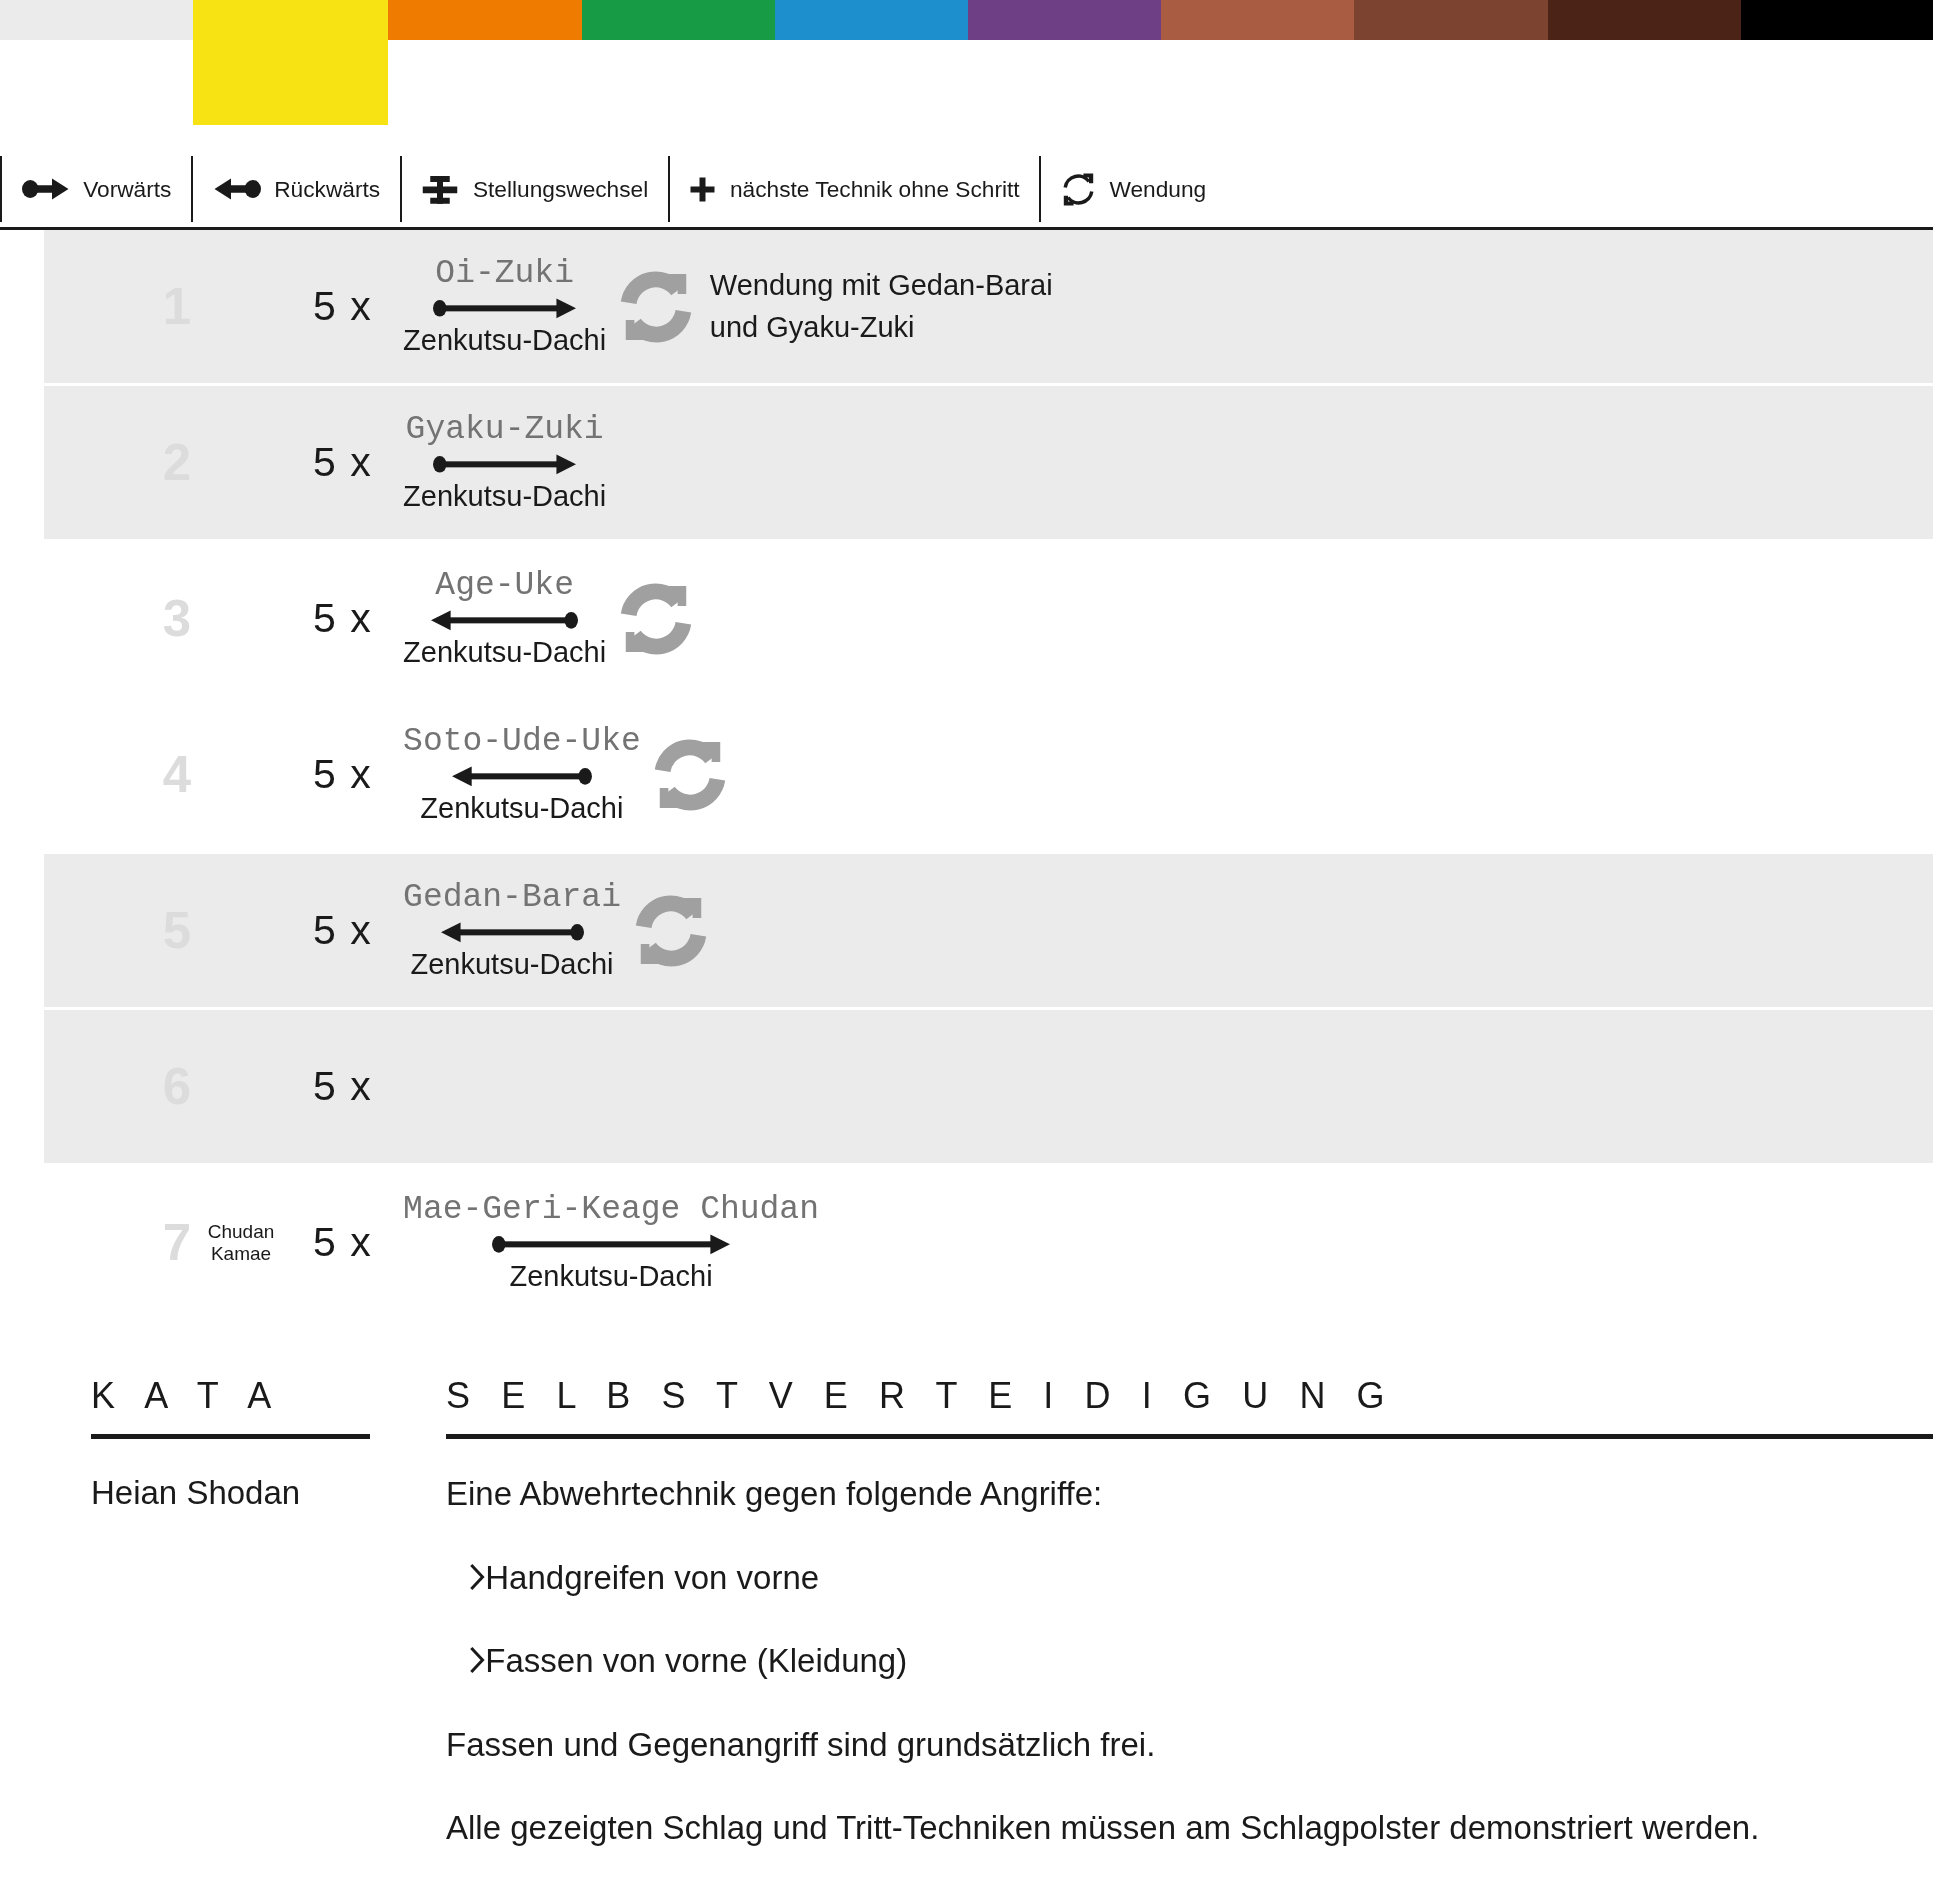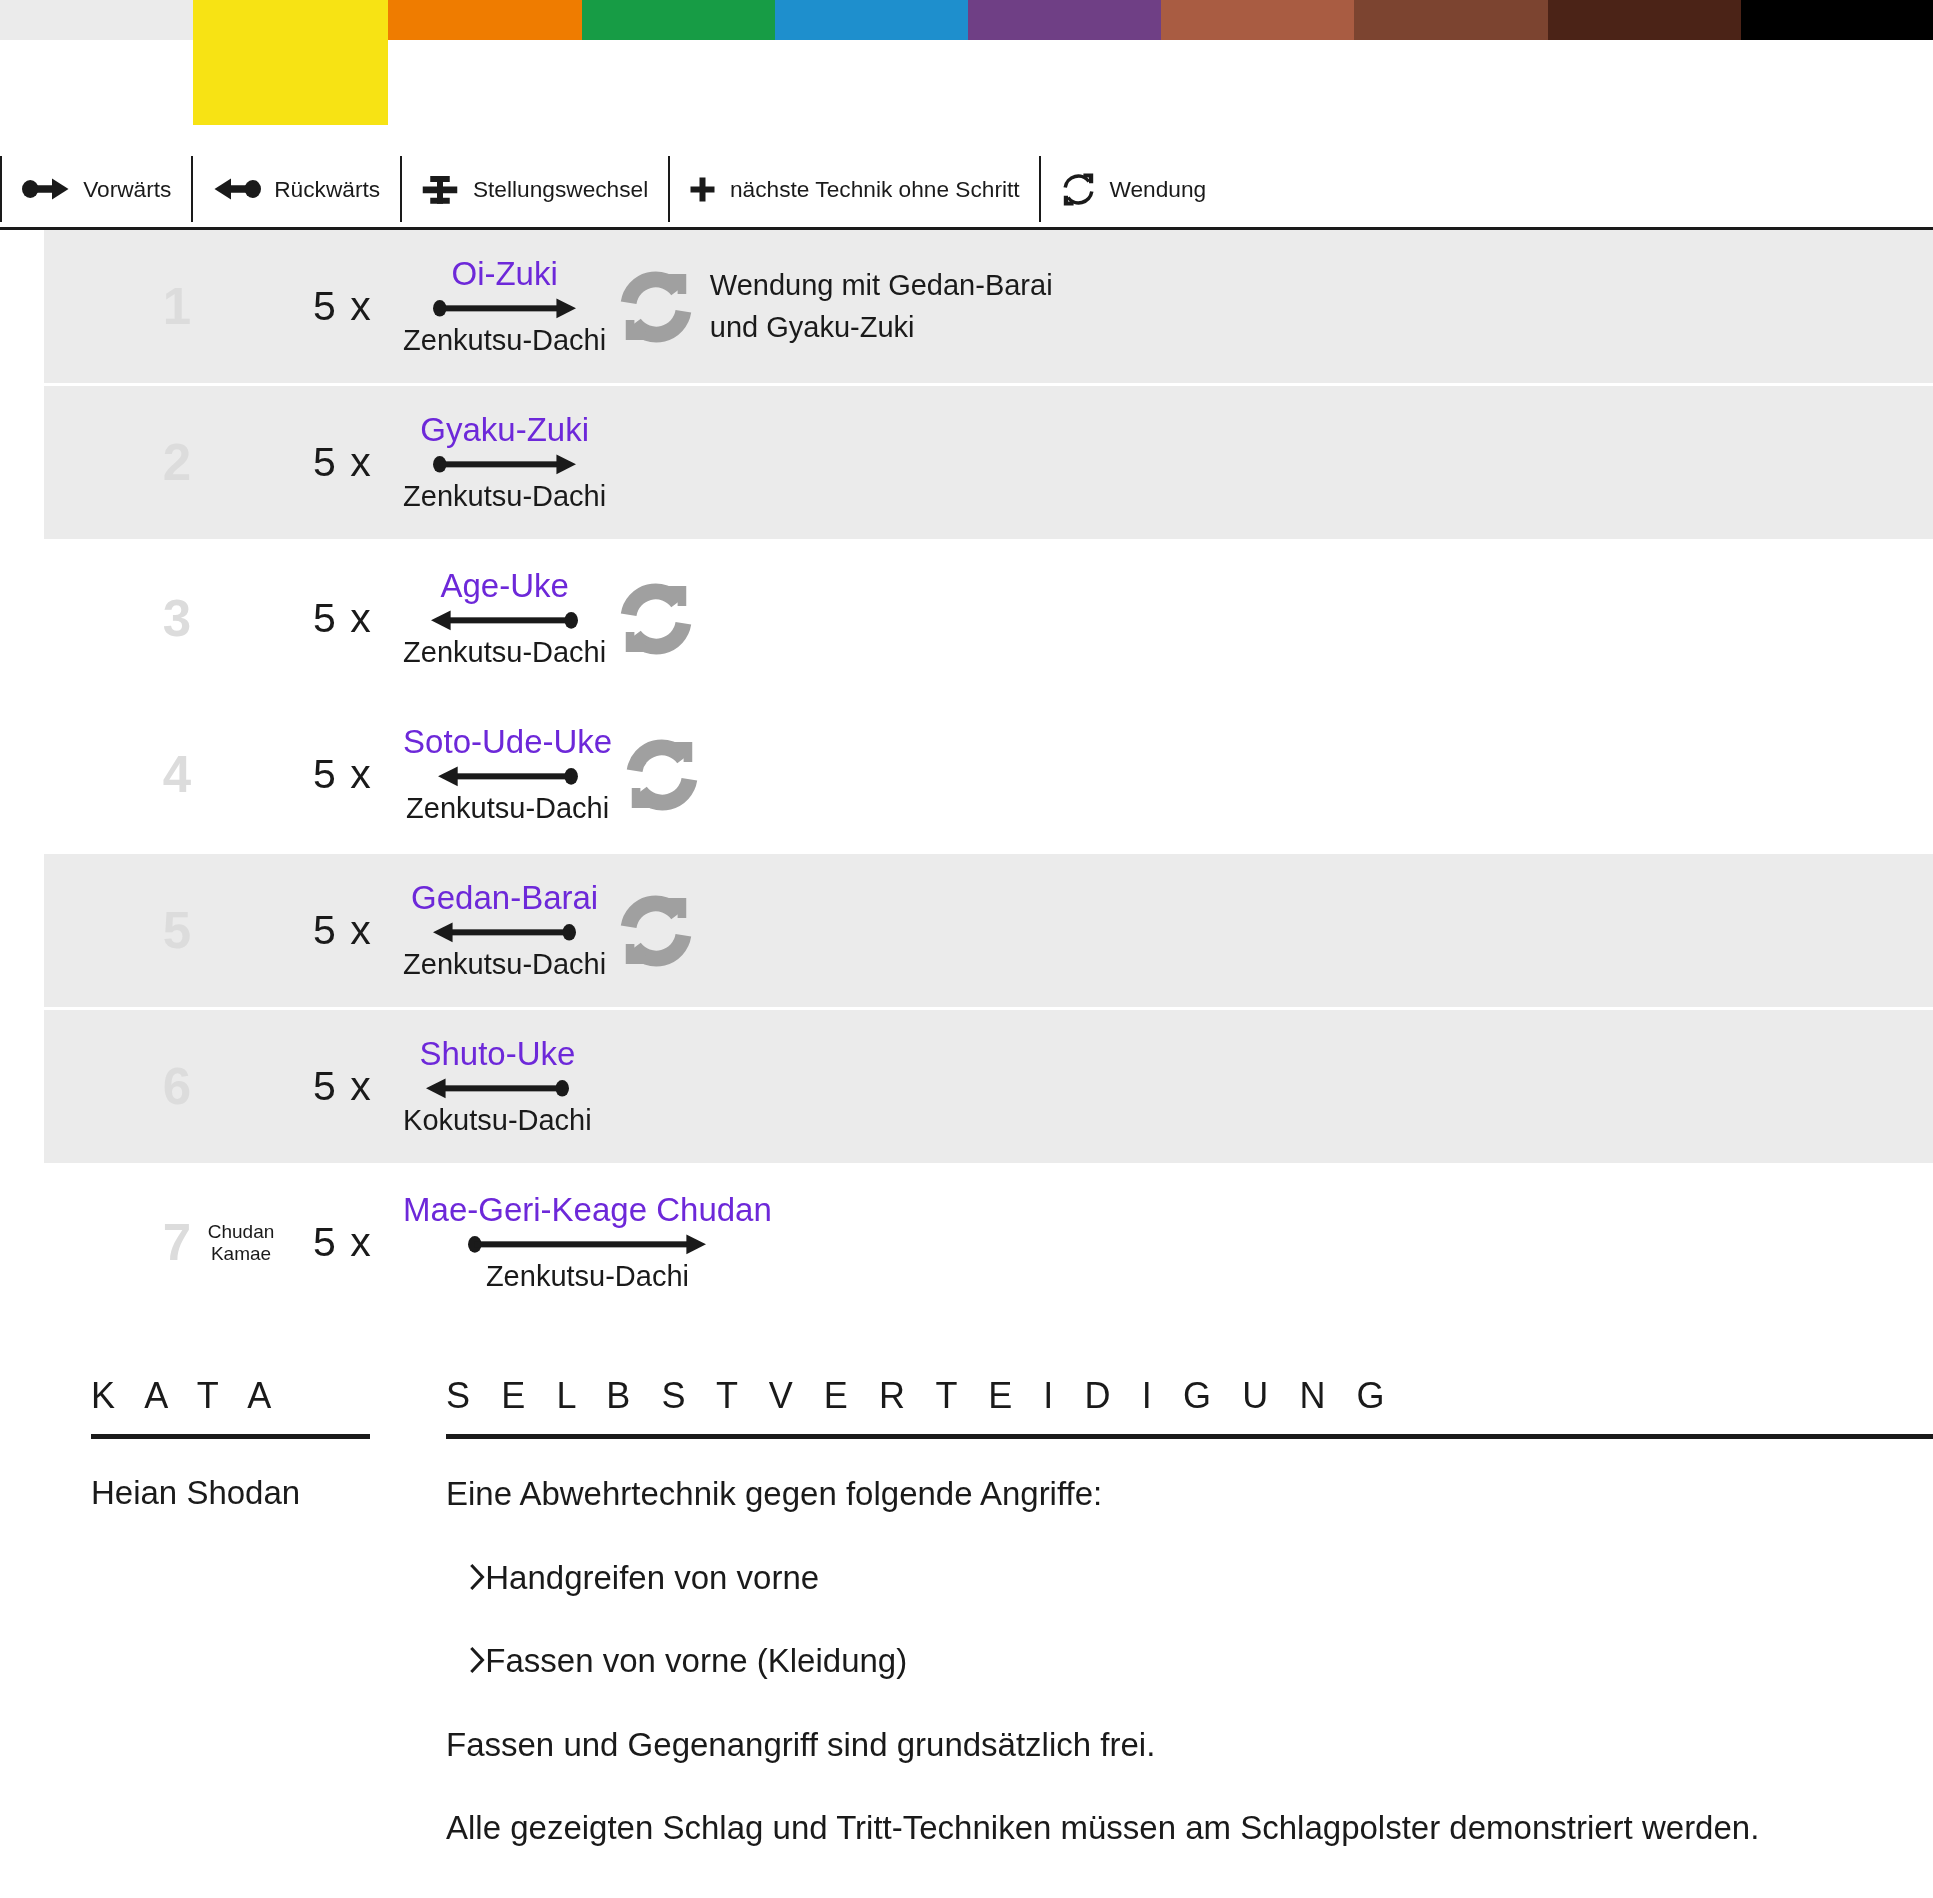--- a/index.html
+++ b/index.html
@@ -107,22 +107,23 @@
     margin-left:15px;
     display:flex;
     flex-direction:column;
     align-items:center;
     justify-content:center;
   }
   .arrow-tech {
     font-size:33px;
     line-height:1.05;
     white-space:nowrap;
-    color:#6d28d9;
+    color:#737373;
     margin-bottom:4.5px;
+    font-family:Liberation Mono, monospace;
   }
   .arrow-stance {
     font-size:29px;
     line-height:1.05;
     white-space:nowrap;
     color:#1a1a1a;
     margin-top:6px;
   }
   .arrow-gfx { display:block; }
 
@@ -376,31 +377,20 @@
           <polygon points="64,4 92,4 92,32 80,32 80,16 64,16" fill="#a0a0a0"></polygon>
           <polygon points="36,96 8,96 8,68 20,68 20,84 36,84" fill="#a0a0a0"></polygon>
         </svg>
       </div>
     </div>
     <div class="row-sep"></div>
     <div class="kihon-row shaded">
       <div class="row-num">6</div>
       <div class="row-kamae" style="white-space: pre-line;"></div>
       <div class="row-count">5 x</div>
-      <div class="arrow-block">
-        <div class="arrow-tech">Shuto-Uke</div>
-        <div>
-          <svg class="arrow-gfx" width="143" height="22.7" viewBox="0 0 190 30">
-            <ellipse cx="181" cy="15" rx="9" ry="11" fill="#1a1a1a"></ellipse>
-            <rect x="18" y="11" width="163" height="8" fill="#1a1a1a"></rect>
-            <polygon points="26,2 0,15 26,28" fill="#1a1a1a"></polygon>
-          </svg>
-        </div>
-        <div class="arrow-stance">Kokutsu-Dachi</div>
-      </div>
     </div>
     <div class="row-sep"></div>
     <div class="kihon-row">
       <div class="row-num">7</div>
       <div class="row-kamae" style="white-space: pre-line;">Chudan
 Kamae</div>
       <div class="row-count">5 x</div>
       <div class="arrow-block">
         <div class="arrow-tech">Mae-Geri-Keage Chudan</div>
         <div>

